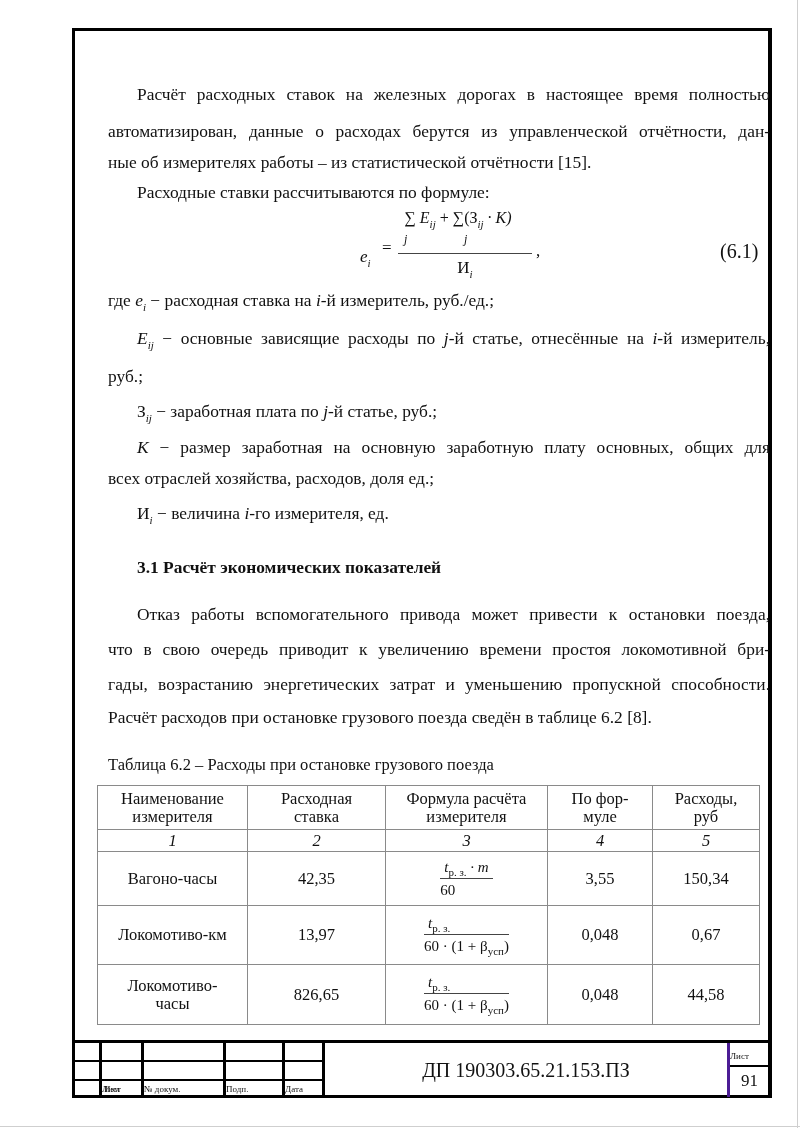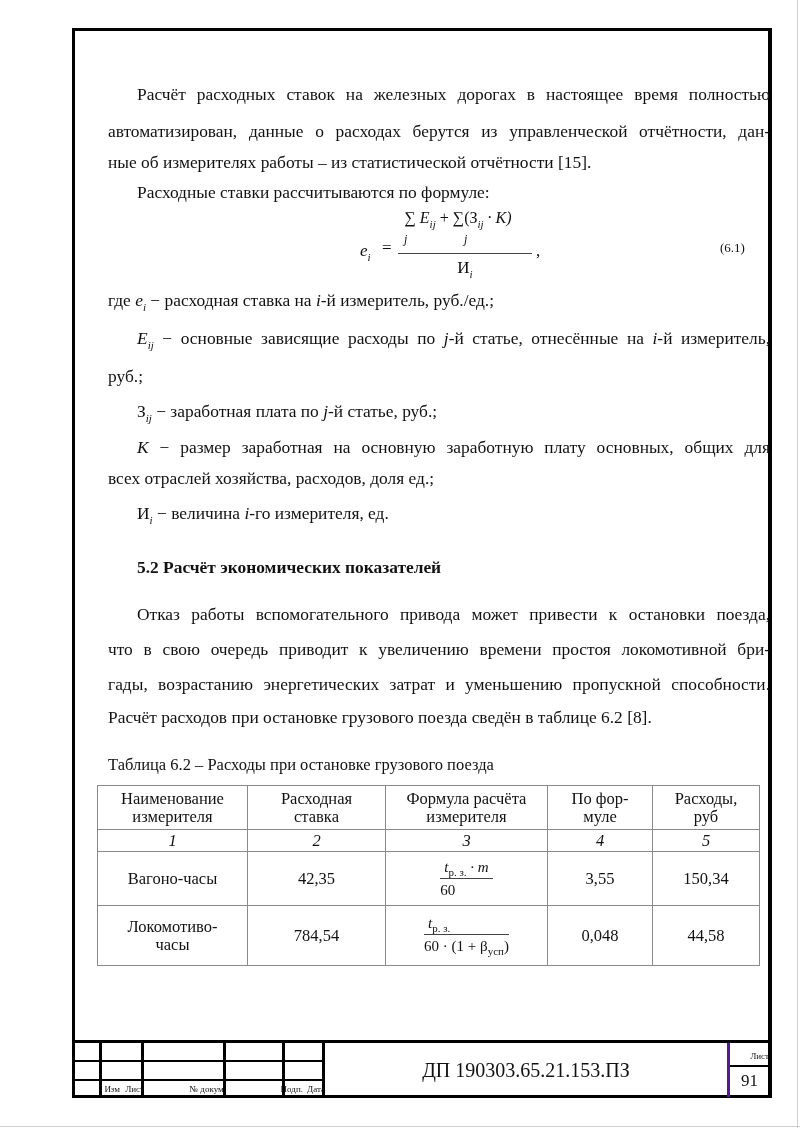--- a/index.html
+++ b/index.html
@@ -12,45 +12,45 @@
   .p { position:absolute; left:100px; width:662px; font-size:17.4px; line-height:20px;
        white-space:nowrap;margin-left:8px; }
   .just { text-align:justify; text-align-last:justify; }
   .ind { text-indent:29px; }
   .it { font-style:italic; }
   .sub { font-size:11px; font-style:italic; position:relative; top:5px; }
   .h { font-weight:bold; }
 
   
   .formula { position:absolute; left:360px; top:205px; width:220px; height:75px; font-size:17px; }
-  .formula .lhs { position:absolute; left:0; top:36px; font-style:italic; }
+  .formula .lhs { position:absolute; left:0; top:42px; font-style:italic; }
   .formula .lhs .sub { top:5px; }
   .formula .eq { position:absolute; left:22px; top:33px; }
   .formula .num { position:absolute; left:28px; top:4px; width:140px; text-align:center; white-space:nowrap; font-size:16px; }
   .formula .bar { position:absolute; left:38px; top:48px; width:134px; height:1px; background:#444; }
   .formula .den { position:absolute; left:38px; top:53px; width:134px; text-align:center; }
   .formula .comma { position:absolute; left:176px; top:36px; }
   .sum { font-size:16px; position:relative; }
   .sumj { position:absolute; font-size:12px; font-style:italic; }
-  .eqno { position:absolute; left:720px; top:240px; font-size:13px; }
+  .eqno { position:absolute; left:720px; top:240px; font-size:20px; }
 
   
   table.t { position:absolute; left:97px; top:785px; border-collapse:collapse;
             font-size:16.5px; line-height:18px; }
   table.t td { border:1px solid #8a8a8a; text-align:center; vertical-align:middle; padding:0; }
   .frac { display:inline-block; text-align:left; vertical-align:middle; font-size:15px; }
   .frac .fn { display:block; padding:0 4px; border-bottom:1px solid #444; line-height:20px; }
   .frac .fd { display:block; line-height:22px; }
   .fsub { font-size:11px; position:relative; top:4px; }
 
   
   .tb { position:absolute; left:72px; top:1040px; width:697px; height:57px; border-top:3px solid #000; }
   .tbc { position:absolute; border-right:3px solid #000; box-sizing:border-box; }
   .tbr { position:absolute; left:0; width:253px; height:2px; background:#000; }
-  .tbl { position:absolute; font-size:9px; text-align:right; white-space:nowrap; }
+  .tbl { position:absolute; font-size:9px; text-align:left; white-space:nowrap; }
 </style>
 </head>
 <body>
 
 <div class="edge-r"></div>
 <div class="edge-b"></div>
 <div class="frame"></div>
 
 <div class="p just ind" style="top:84px;">Расчёт расходных ставок на железных дорогах в настоящее время полностью</div>
 <div class="p just" style="top:121px;">автоматизирован, данные о расходах берутся из управленческой отчётности, дан-</div>
@@ -86,21 +86,21 @@
   <span>З</span><span class="sub">ij</span><span> − заработная плата по </span><span class="it">j</span><span>-й статье, руб.;</span>
 </div>
 <div class="p just ind" style="top:437px;">
   <span class="it">K</span><span> − размер заработная на основную заработную плату основных, общих для</span>
 </div>
 <div class="p" style="top:468px;">всех отраслей хозяйства, расходов, доля ед.;</div>
 <div class="p ind" style="top:503px;">
   <span>И</span><span class="sub">i</span><span> − величина </span><span class="it">i</span><span>-го измерителя, ед.</span>
 </div>
 
-<div class="p h ind" style="top:557px;">5.2 Расчёт экономических показателей</div>
+<div class="p h ind" style="top:557px;">3.1 Расчёт экономических показателей</div>
 
 <div class="p just ind" style="top:604px;">Отказ работы вспомогательного привода может привести к остановки поезда,</div>
 <div class="p just" style="top:639px;">что в свою очередь приводит к увеличению времени простоя локомотивной бри-</div>
 <div class="p just" style="top:674px;">гады, возрастанию энергетических затрат и уменьшению пропускной способности.</div>
 <div class="p" style="top:707px;">Расчёт расходов при остановке грузового поезда сведён в таблице 6.2 [8].</div>
 
 <div class="p" style="top:755px;font-size:16.5px;">Таблица 6.2 – Расходы при остановке грузового поезда</div>
 
 <table class="t">
   <colgroup>
@@ -127,23 +127,32 @@
   </tr>
   <tr style="height:54px;">
     <td><span>Вагоно-часы</span></td>
     <td>42,35</td>
     <td>
       <span class="frac"><span class="fn"><span class="it">t</span><span class="fsub">р. з.</span><span class="it"> · m</span></span><span class="fd">60</span></span>
     </td>
     <td>3,55</td>
     <td>150,34</td>
   </tr>
+  <tr style="height:59px;">
+    <td><span>Локомотиво-км</span></td>
+    <td>13,97</td>
+    <td>
+      <span class="frac"><span class="fn"><span class="it">t</span><span class="fsub">р. з.</span></span><span class="fd"><span>60 · (1 + β</span><span class="fsub">усп</span><span>)</span></span></span>
+    </td>
+    <td>0,048</td>
+    <td>0,67</td>
+  </tr>
   <tr style="height:60px;">
     <td><span>Локомотиво-</span><br><span>часы</span></td>
-    <td>784,54</td>
+    <td>826,65</td>
     <td>
       <span class="frac"><span class="fn"><span class="it">t</span><span class="fsub">р. з.</span></span><span class="fd"><span>60 · (1 + β</span><span class="fsub">усп</span><span>)</span></span></span>
     </td>
     <td>0,048</td>
     <td>44,58</td>
   </tr>
 </tbody>
   </table>
 
 <div class="tb">

